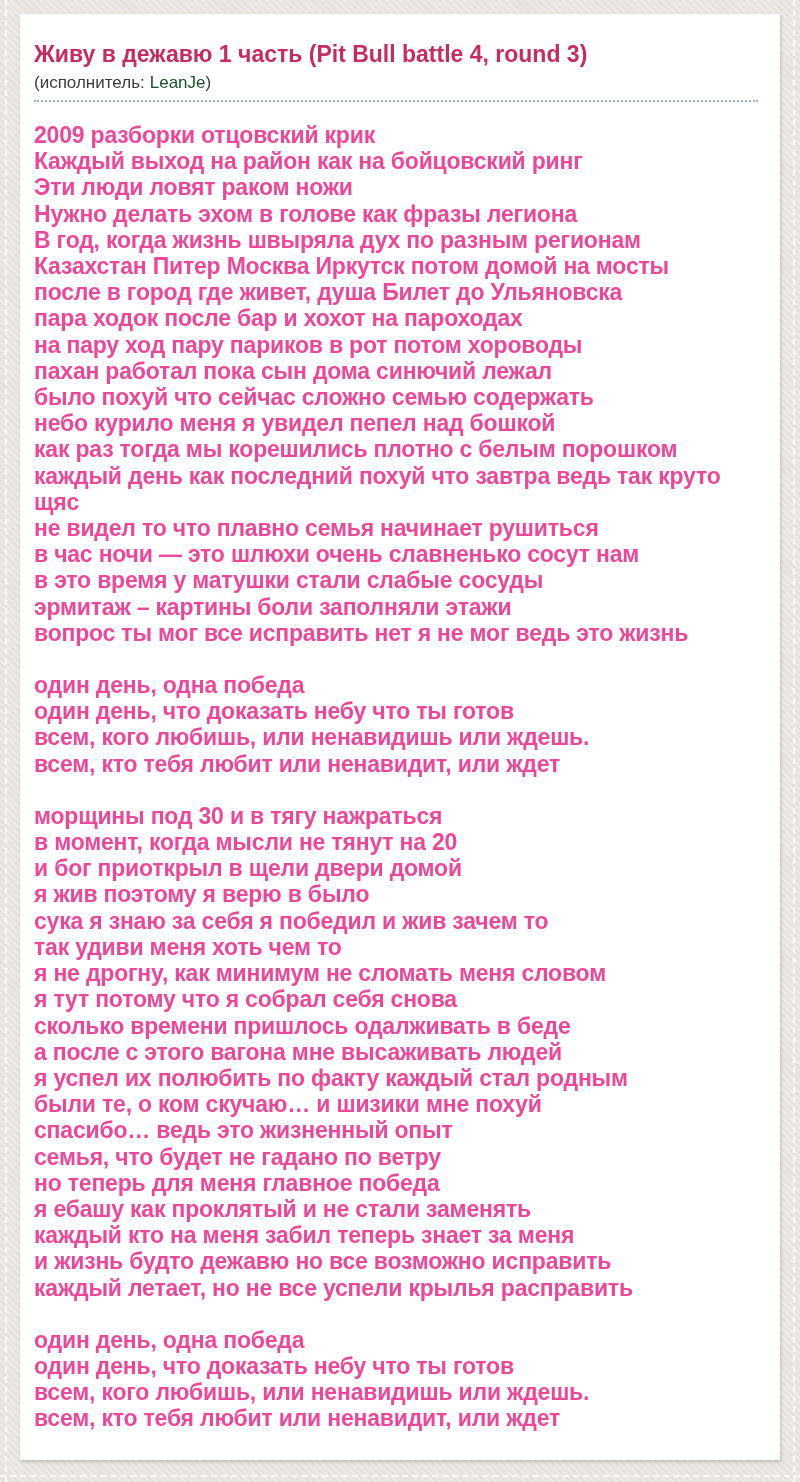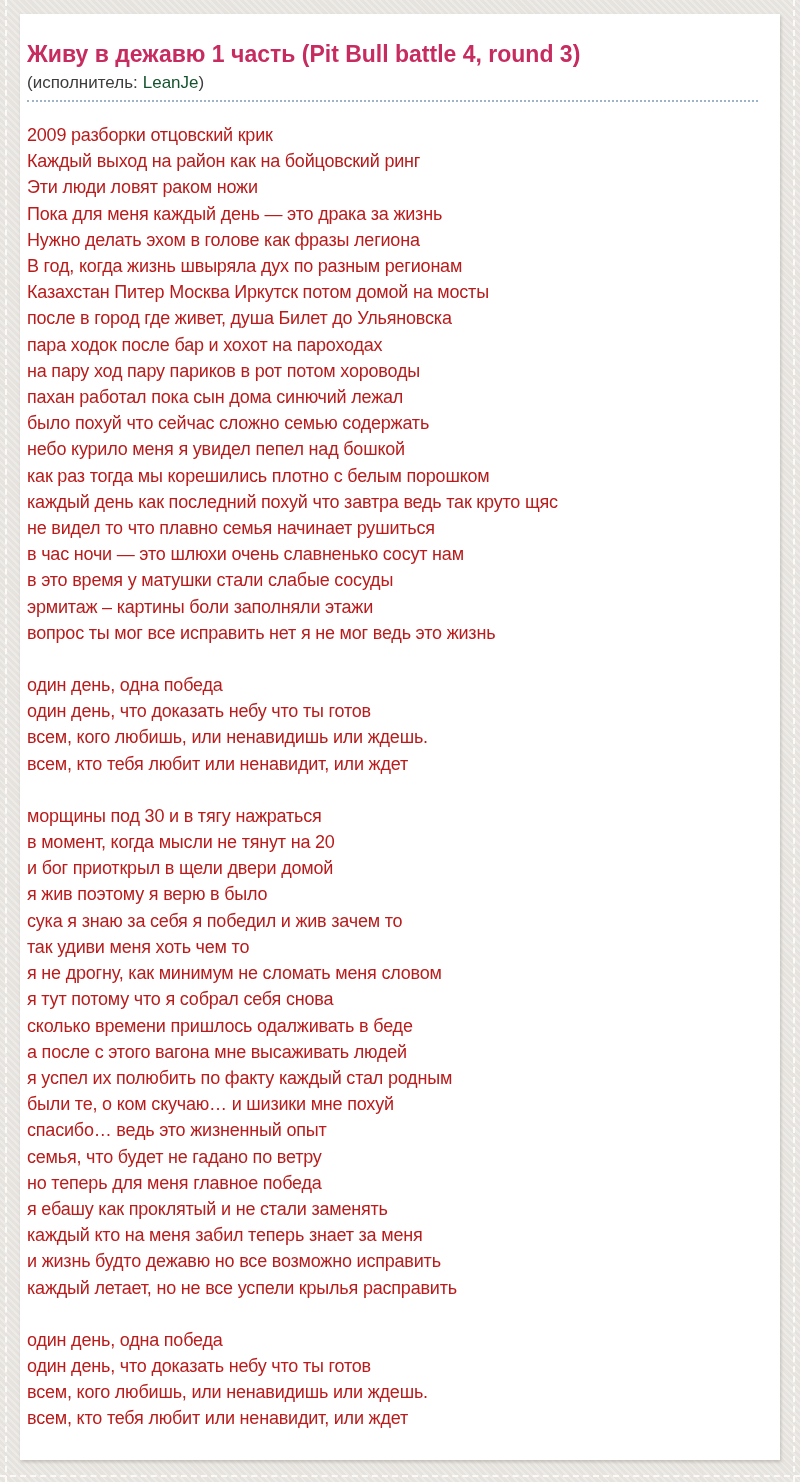--- a/index.html
+++ b/index.html
@@ -26,21 +26,21 @@
 
   .card {
     position: absolute;
     left: 20px;
     top: 14px;
     width: 760px;
     height: 1446px;
     box-sizing: border-box;
     background: #ffffff;
     box-shadow: 1px 2px 3px rgba(120,115,108,0.35);
-    padding: 10px 22px 20px 7px;
+    padding: 10px 22px 20px 14px;
   }
   .title {
     margin: 16px 0 4px 0;
     font-size: 23px;
     line-height: 28px;
     font-weight: bold;
     color: #c62c60;
   }
   .subtitle {
     font-size: 17px;
@@ -53,25 +53,25 @@
     text-decoration: none;
     cursor: pointer;
   }
   .separator {
     margin-top: 6px;
     height: 0;
     border-bottom: 2px dotted #9db4c8;
   }
   .lyrics {
     margin-top: 20px;
-    font-size: 18px;
-    font-weight: normal;
+    font-size: 23px;
+    font-weight: bold;
     line-height: 26.2px;
     letter-spacing: -0.2px;
-    color: #b91c1c;
+    color: #ec4899;
   }
   .stanza { margin: 0 0 26px 0; }
   .stanza:last-child { margin-bottom: 0; }
   .line { white-space: pre-wrap; }
 </style>
 </head>
 <body>
 
 <div class="edge edge-left"></div>
 <div class="edge edge-right"></div>
@@ -84,21 +84,20 @@
     <span class="prefix">(исполнитель:</span><a class="artist-link">LeanJe</a><span>)</span>
   </div>
 
   <div class="separator"></div>
 
   <div class="lyrics" id="lyrics">
       <div class="stanza">
         <div class="line">2009 разборки отцовский крик</div>
         <div class="line">Каждый выход на район как на бойцовский ринг</div>
         <div class="line">Эти люди ловят раком ножи</div>
-        <div class="line">Пока для меня каждый день — это драка за жизнь</div>
         <div class="line">Нужно делать эхом в голове как фразы легиона</div>
         <div class="line">В год, когда жизнь швыряла дух по разным регионам</div>
         <div class="line">Казахстан Питер Москва Иркутск потом домой на мосты</div>
         <div class="line">после в город где живет, душа Билет до Ульяновска</div>
         <div class="line">пара ходок после бар и хохот на пароходах</div>
         <div class="line">на пару ход пару париков в рот потом хороводы</div>
         <div class="line">пахан работал пока сын дома синючий лежал</div>
         <div class="line">было похуй что сейчас сложно семью содержать</div>
         <div class="line">небо курило меня я увидел пепел над бошкой</div>
         <div class="line">как раз тогда мы корешились плотно с белым порошком</div>

